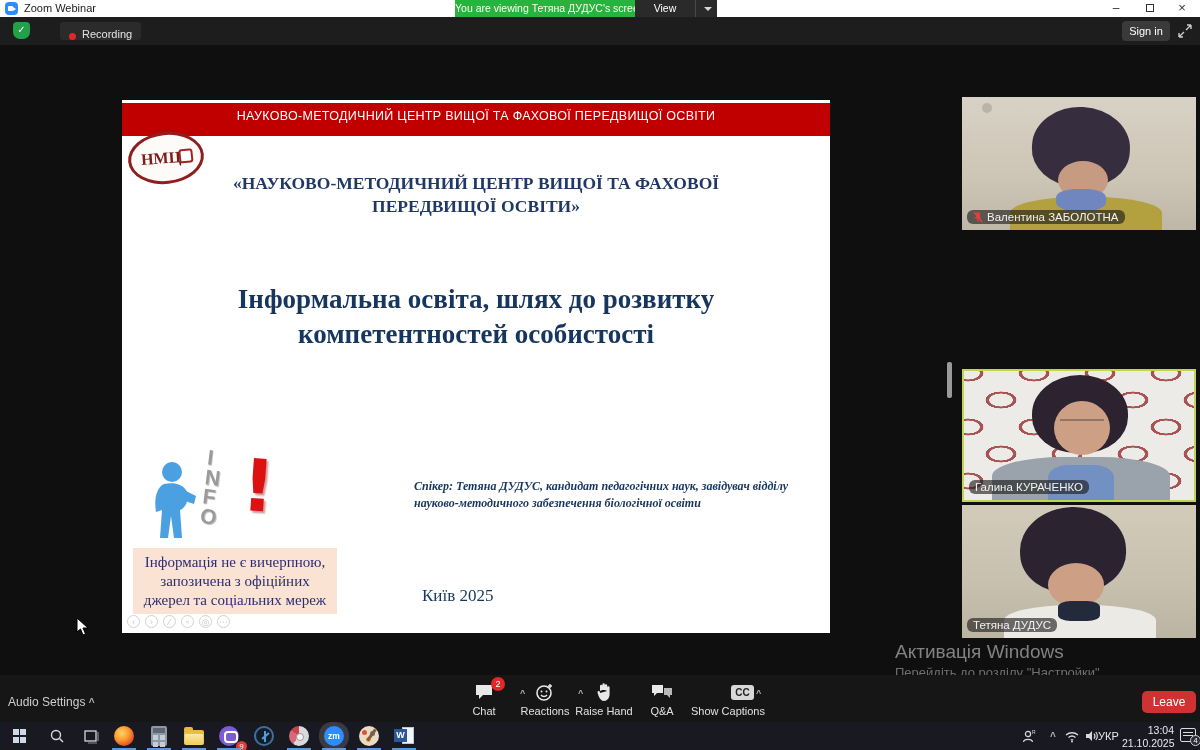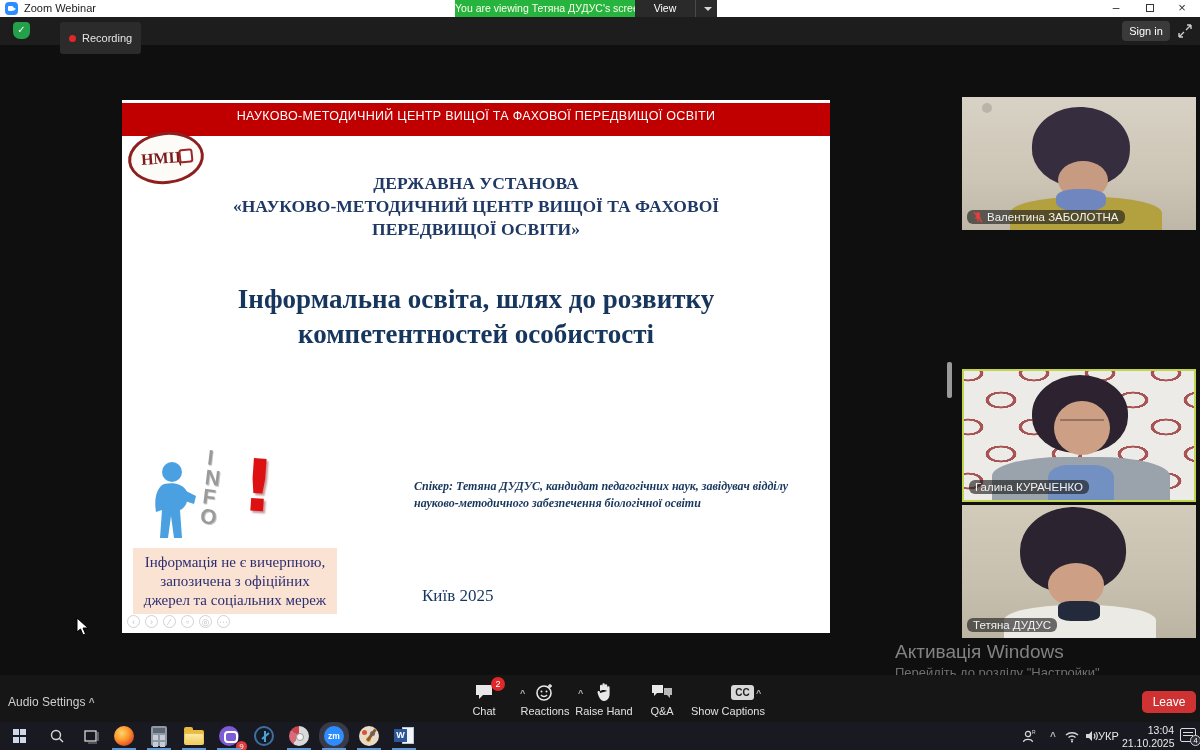--- a/index.html
+++ b/index.html
@@ -26,22 +26,22 @@
     border-left:4px solid transparent; border-right:4px solid transparent; border-top:4px solid #d7d7d7; }
   .winbtn { position:absolute; top:0; width:32px; height:17px; text-align:center; line-height:16px;
     font-size:12px; color:#333; }
   #btn-min { left:1100px; } #btn-max { left:1134px; } #btn-close { left:1166px; font-size:13px; }
   .max-box { display:inline-block; width:8px; height:8px; border:1px solid #333; margin-top:4px; }
 
   
   #meetingbar { position:absolute; left:0; top:17px; width:1200px; height:28px; background:#1d1d1d; }
   .shield-icon { position:absolute; left:13px; top:5px; width:17px; height:17px; background:#23a14a;
     border-radius:4px 4px 7px 7px; color:#fff; font-size:10px; text-align:center; line-height:16px; }
-  .rec-pill { position:absolute; left:60px; top:5px; height:32px; background:#2b2b2b; border-radius:3px;
-    display:flex; align-items:center; gap:6px; padding:0 9px; }
+  .rec-pill { position:absolute; left:60px; top:5px; height:18px; background:#2b2b2b; border-radius:3px;
+    display:flex; align-items:flex-end; gap:6px; padding:0 9px; }
   .rec-dot { width:7px; height:7px; border-radius:50%; background:#e02828; }
   .rec-label { font-size:11px; color:#e4e4e4; }
   .signin-btn { position:absolute; left:1122px; top:4px; width:48px; height:20px; background:#3a3a3a;
     border-radius:4px; color:#fff; font-size:11px; text-align:center; line-height:20px; }
   .fullscreen-icon { position:absolute; left:1178px; top:7px; width:14px; height:14px; }
 
   
   #slide { position:absolute; left:122px; top:100px; width:708px; height:533px; background:#fff; }
   .slide-band { position:absolute; left:0; right:0; top:3px; height:33px; background:#c00000;
     color:#fff; font-size:12.5px; text-align:center; line-height:26px; letter-spacing:.3px;
@@ -239,21 +239,20 @@
     </svg>
   </div>
 
   <div id="slide">
     <div class="slide-band">НАУКОВО-МЕТОДИЧНИЙ ЦЕНТР ВИЩОЇ ТА ФАХОВОЇ ПЕРЕДВИЩОЇ ОСВІТИ</div>
     <div class="nmc-logo">
       <span class="nmc-logo-text">НМЦ</span>
       <span class="nmc-logo-book"></span>
     </div>
     <div class="slide-org">
-      <div>ДЕРЖАВНА УСТАНОВА</div>
       <div>«НАУКОВО-МЕТОДИЧНИЙ ЦЕНТР ВИЩОЇ ТА ФАХОВОЇ ПЕРЕДВИЩОЇ ОСВІТИ»</div>
     </div>
     <div class="slide-title">Інформальна освіта, шлях до  розвитку компетентностей особистості</div>
 
     <div class="clipart">
       <svg class="blue-man" width="56" height="88" viewBox="0 0 56 88">
         <circle cx="26" cy="12" r="10" fill="#4aa0e0"></circle>
         <path d="M18 24 C10 28 8 40 10 52 L16 50 L14 78 L22 78 L25 56 L28 78 L36 78 L34 50 C40 48 44 38 40 30 C36 24 28 22 18 24 Z" fill="#4aa0e0"></path>
         <path d="M38 30 L50 36 L48 44 L36 40 Z" fill="#4aa0e0"></path>
       </svg>

